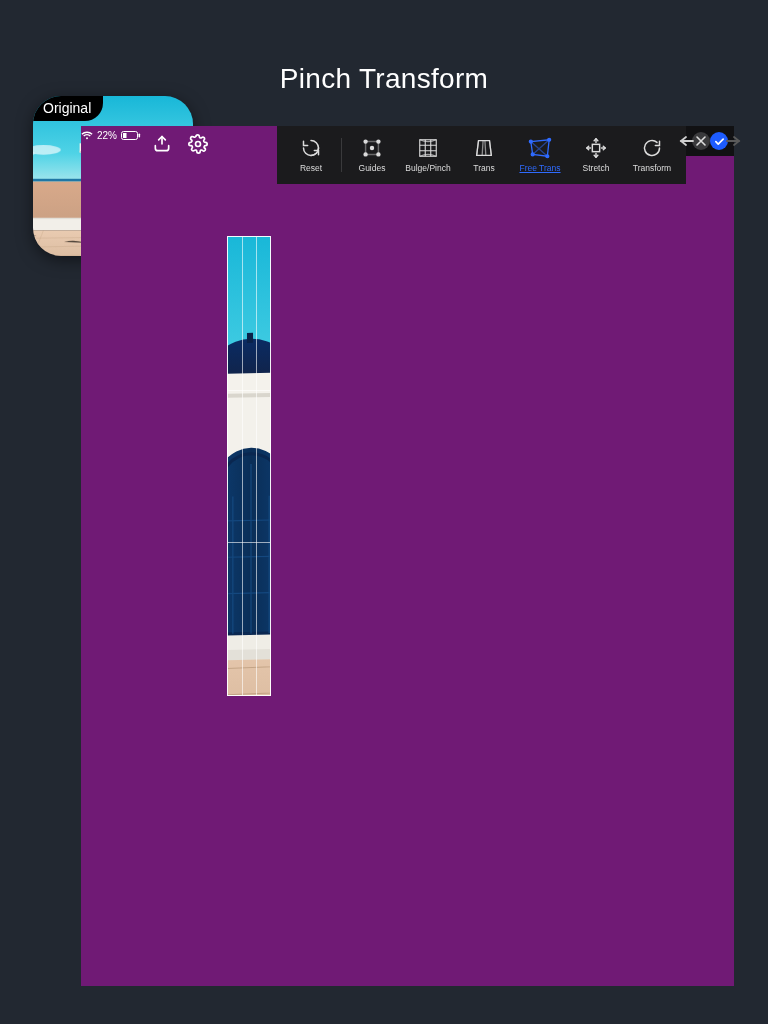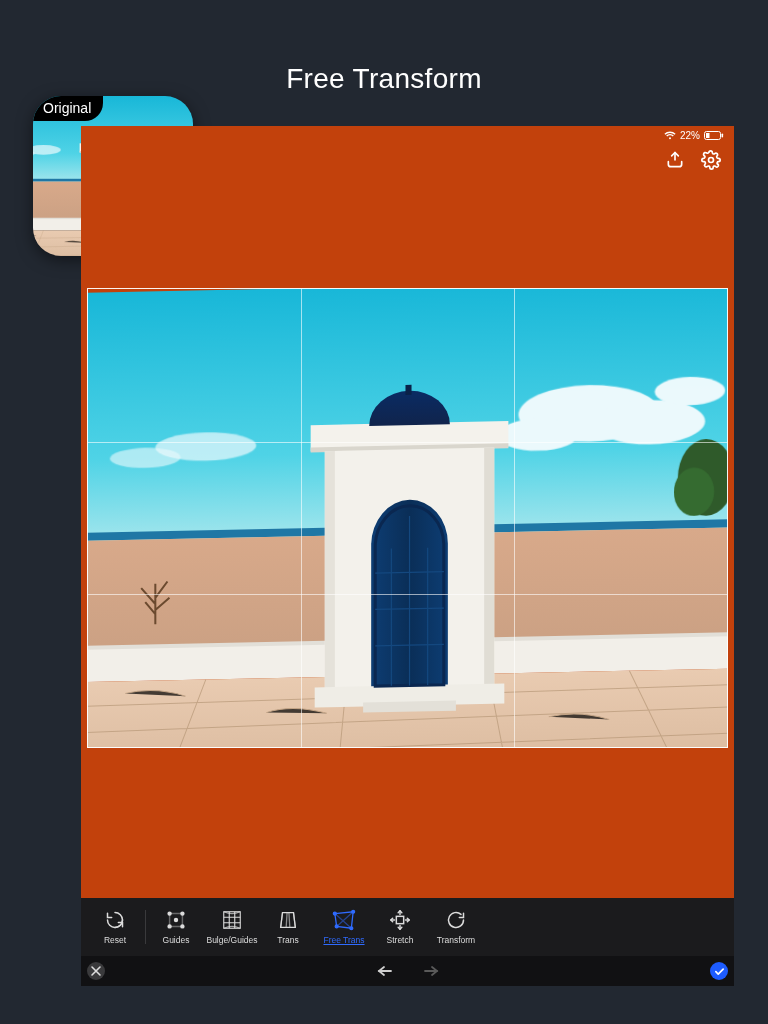--- a/index.html
+++ b/index.html
@@ -38,23 +38,22 @@
     border-bottom-right-radius: 18px;
   }
 
   
   .device {
     position: absolute;
     top: 126px;
     left: 81px;
     width: 653px;
     height: 860px;
-    background: #c2410c;
-    display: flex;
-    flex-direction: column;
+    background: #701a75;
+    display: flex;
   }
   .statusbar {
     height: 16px;
     display: flex;
     justify-content: flex-end;
     align-items: center;
     padding: 2px 10px 0 0;
     gap: 4px;
     color: #fff;
     font-size: 10px;
@@ -262,21 +261,21 @@
           <line x1="66" y1="164" x2="66" y2="300"></line>
           <line x1="102" y1="164" x2="102" y2="300"></line>
         </g>
 
         <rect x="38" y="316" width="92" height="10" fill="#e3e0d8"></rect>
       </g>
     </g>
   </defs>
 </svg>
 
-<div class="page-title">Free Transform</div>
+<div class="page-title">Pinch Transform</div>
 
 <div class="thumb">
   <svg class="scene" viewBox="0 0 640 460" preserveAspectRatio="xMidYMid slice">
     <use href="#scene-content"></use>
   </svg>
   <div class="thumb-badge">Original</div>
 </div>
 
 <div class="device">
 
@@ -361,21 +360,21 @@
       <span>Guides</span>
     </div>
     <div class="tool">
       <span class="ticon">
         <svg width="22" height="22" viewBox="0 0 24 24" fill="none" stroke="#dcdcdc" stroke-width="1.2">
             <rect x="3" y="3" width="18" height="18"></rect>
             <path d="M3 9h18M3 15h18M9 3v18M15 3v18"></path>
             <path d="M3 3 q9 4 18 0 M3 21 q9 -4 18 0" opacity="0.7"></path>
           </svg>
       </span>
-      <span>Bulge/Guides</span>
+      <span>Bulge/Pinch</span>
     </div>
     <div class="tool">
       <span class="ticon">
         <svg width="22" height="22" viewBox="0 0 24 24" fill="none" stroke="#dcdcdc" stroke-width="1.4">
             <path d="M6 4 L18 4 L20 20 L4 20 Z"></path>
             <path d="M6 4 L4 20 M18 4 L20 20 M11 4 L10 20 M13 4 L14 20" opacity="0.6"></path>
           </svg>
       </span>
       <span>Trans</span>
     </div>

